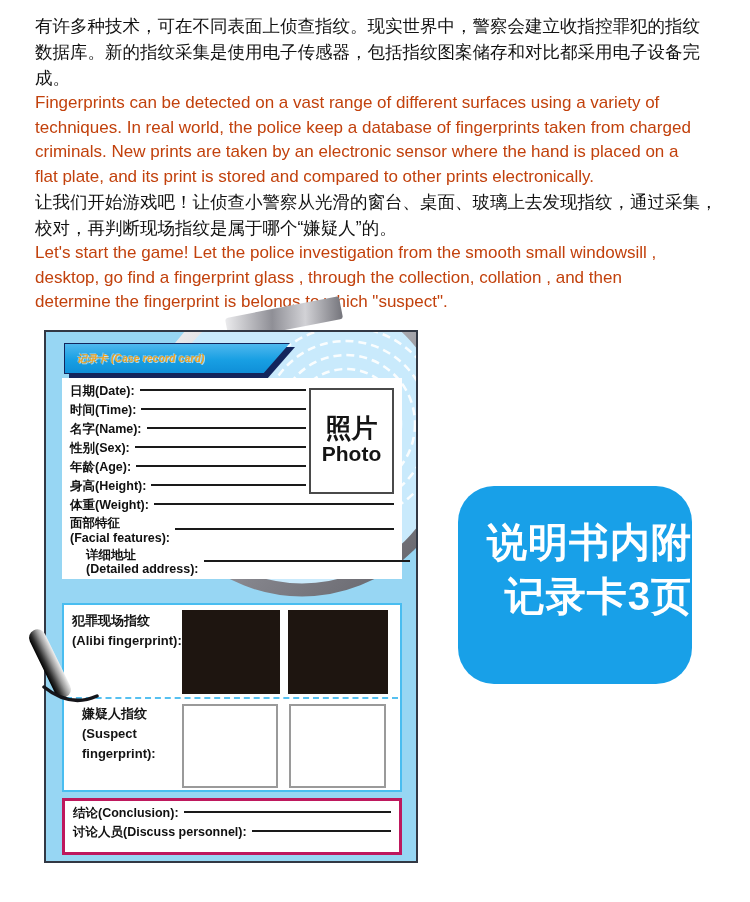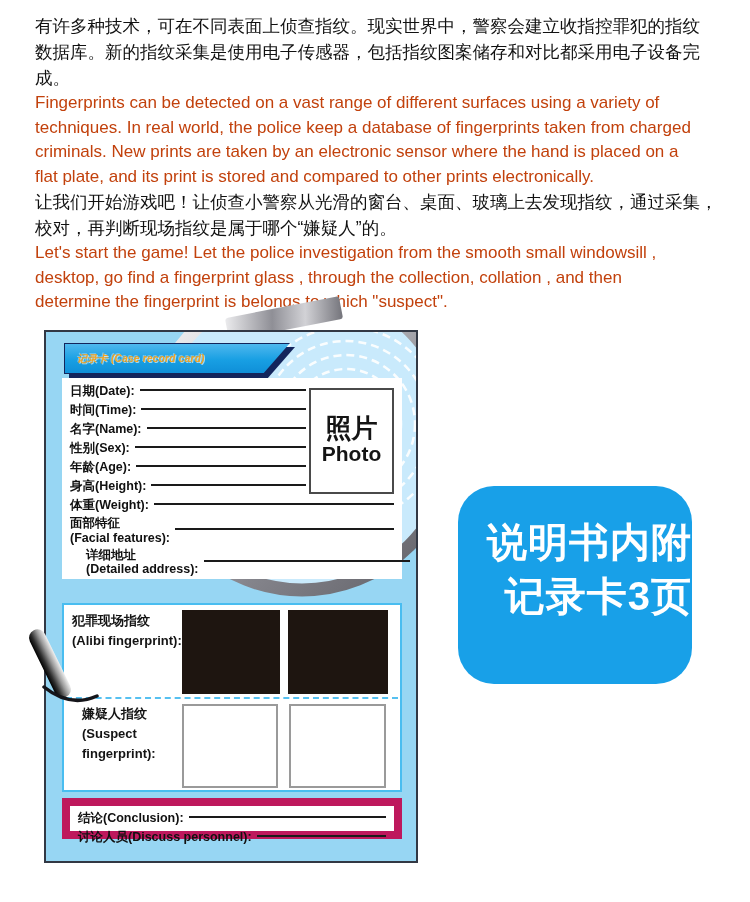--- a/index.html
+++ b/index.html
@@ -39,21 +39,21 @@
              text-shadow:1px 1px 0 rgba(255,255,255,.6),-1px -1px 0 rgba(255,255,255,.35); }
 
   
   .panel { position:absolute; left:16px; width:340px; background:#ffffff; z-index:2; }
   .main-panel { top:46px; height:201px; padding:4px 0 0 8px; }
   .banner2 { position:absolute; left:16px; top:249px; width:340px; height:21px; z-index:2;
              background:#189fe3; color:#f7a41f; font-weight:bold; font-style:italic;
              font-size:13.5px; line-height:21px; padding-left:7px; letter-spacing:.2px;
              text-shadow:1px 1px 0 rgba(255,255,255,.5); }
   .collate-box { top:271px; height:189px; border:2px solid #49bdf0; }
-  .conclusion-box { top:466px; height:41px; border:8px solid #be185d; padding:3px 8px 0 8px; }
+  .conclusion-box { top:466px; height:57px; border:3px solid #be185d; padding:3px 8px 0 8px; }
 
   
   .frow { display:flex; align-items:center; }
   .frow.short { width:236px; }
   .frow.long  { width:324px; }
   .h19 { height:19px; } .h31 { height:31px; } .h32 { height:32px;margin-left:16px; }
   .flabel { white-space:pre-line; font-size:12.5px; font-weight:bold; line-height:14.5px; color:#101010; }
   .fline { flex:1 1 auto; border-bottom:2px solid #1a1a1a; margin:0 0 3px 5px; min-width:20px; }
 
   .photo-box { position:absolute; left:247px; top:10px; width:85px; height:106px;

